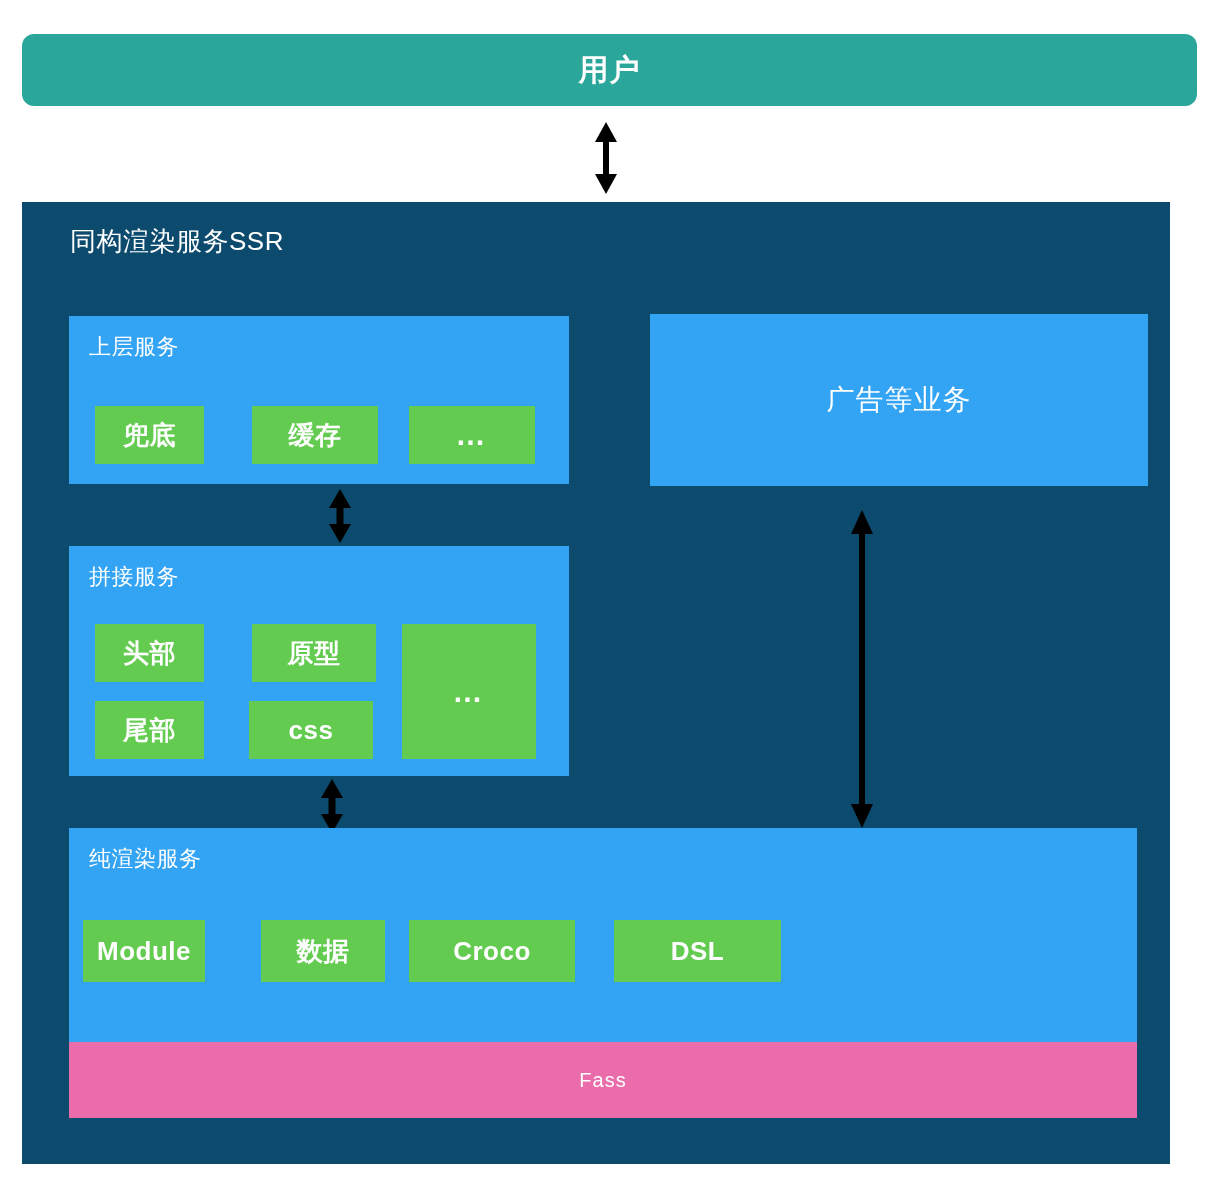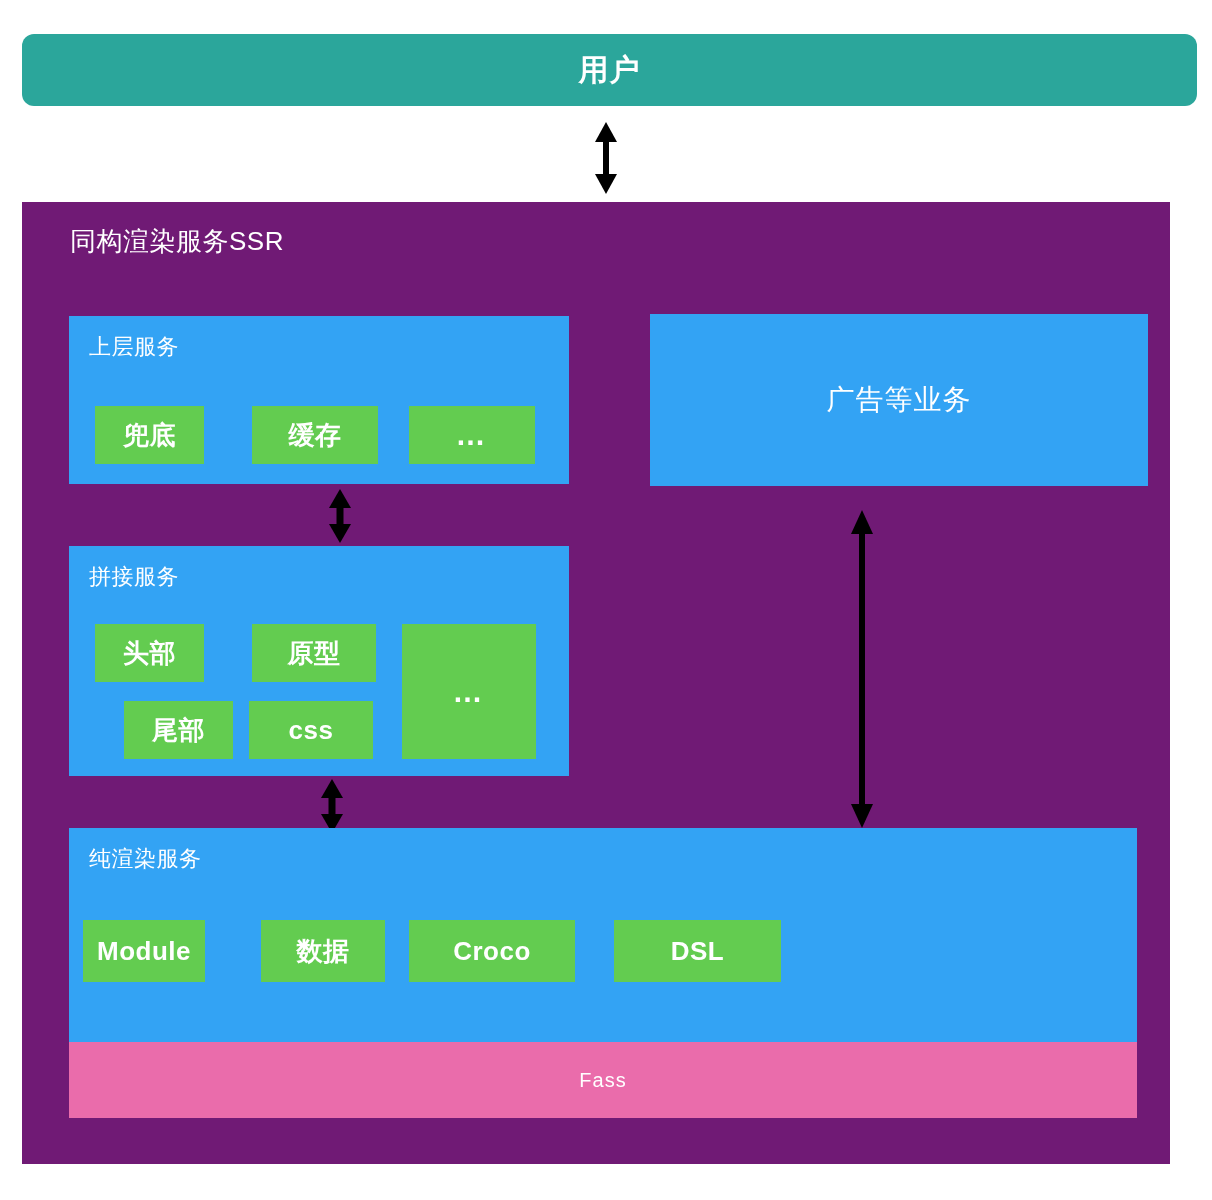--- a/index.html
+++ b/index.html
@@ -35,21 +35,21 @@
     border-radius: 12px;
   }
   .banner .label {
     color: #ffffff;
     font-size: 30px;
     font-weight: bold;
     letter-spacing: 1px;
   }
 
   .container-orange {
-    background: #701a75;
+    background: #0c4a6e;
   }
   .container-orange > .section-title {
     position: absolute;
     left: 48px;
     top: 22px;
     color: #ffffff;
     font-size: 26px;
     font-weight: 300;
     letter-spacing: .5px;
   }
@@ -175,21 +175,21 @@
 
     <div class="box panel-blue" style="left:47px; top:344px; width:500px; height:230px;">
       <span class="panel-title">拼接服务</span>
 
       <div class="chip" style="left:26px; top:78px; width:109px; height:58px;">
         <span class="chip-label">头部</span>
       </div>
       <div class="chip" style="left:183px; top:78px; width:124px; height:58px;">
         <span class="chip-label">原型</span>
       </div>
-      <div class="chip" style="left:26px; top:155px; width:109px; height:58px;margin-left:29px;">
+      <div class="chip" style="left:26px; top:155px; width:109px; height:58px;">
         <span class="chip-label">尾部</span>
       </div>
       <div class="chip" style="left:180px; top:155px; width:124px; height:58px;">
         <span class="chip-label">css</span>
       </div>
       <div class="chip ellipsis" style="left:333px; top:78px; width:134px; height:135px;">
         <span class="chip-label">…</span>
       </div>
     </div>
 

